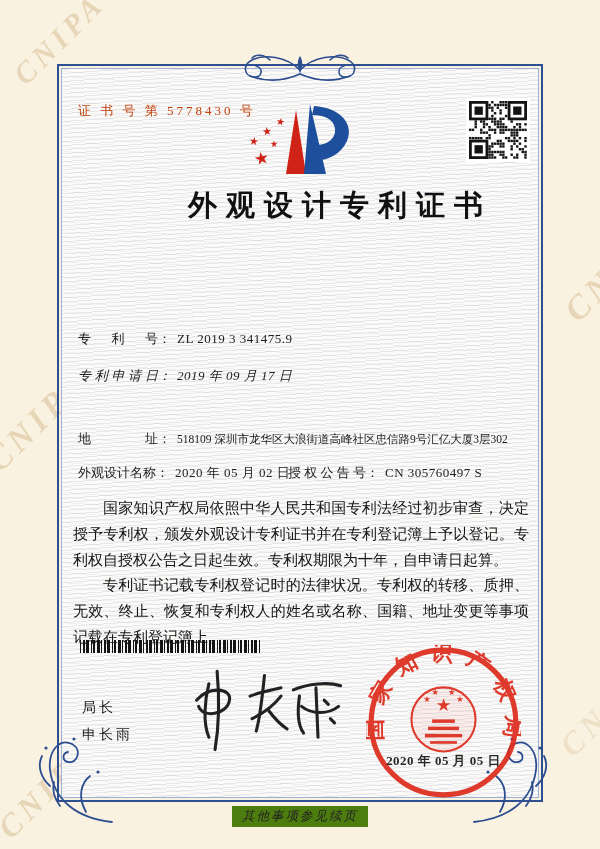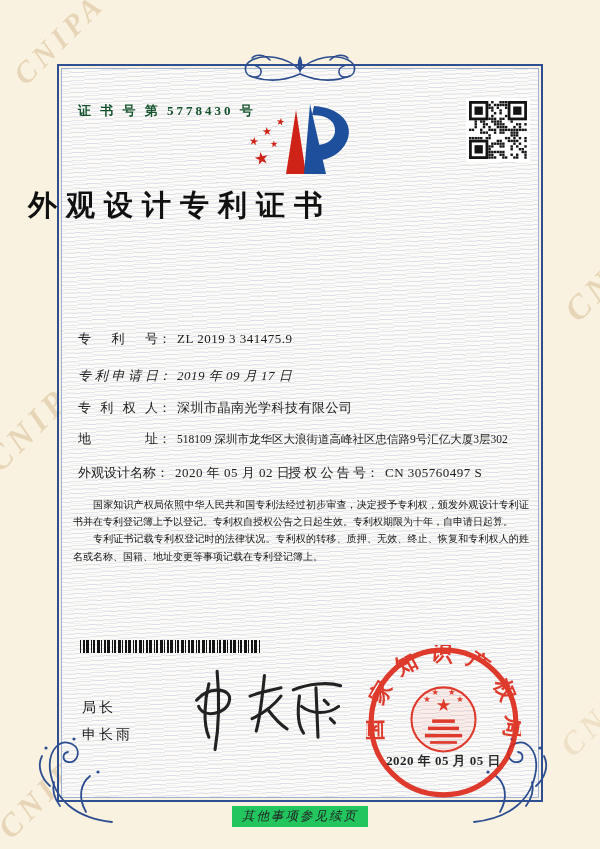--- a/index.html
+++ b/index.html
@@ -29,44 +29,44 @@
       repeating-linear-gradient(176deg, rgba(120,130,180,.16) 0 1px, rgba(0,0,0,0) 1px 4px),
       repeating-linear-gradient(184deg, rgba(140,140,190,.10) 0 1px, rgba(0,0,0,0) 1px 5px),
       #fcfbf7;
   }
   
   .ornament{position:absolute;z-index:3;pointer-events:none;}
   .flourish-right{transform:scaleX(-1);}
   
   .cert-no{
     position:absolute;left:78px;top:102px;z-index:4;
-    font-size:13px;letter-spacing:3px;color:#14532d;font-weight:bold;
+    font-size:13px;letter-spacing:3px;color:#c2410c;
   }
   .logo{position:absolute;left:240px;top:98px;width:120px;height:82px;z-index:4;}
   .logo .star{position:absolute;color:#cf2318;line-height:1;font-family:"DejaVu Sans",sans-serif;}
   .qr{
     position:absolute;left:466px;top:98px;width:64px;height:64px;z-index:4;
     background:#fff;padding:3px;box-sizing:border-box;
   }
   .title{
     position:absolute;left:0;top:186px;width:492px;z-index:4;
-    text-align:left;font-size:29px;font-weight:bold;letter-spacing:9px;color:#111;margin-left:28px;
+    text-align:right;font-size:29px;font-weight:bold;letter-spacing:9px;color:#111;
   }
   
   .frow{position:absolute;left:78px;z-index:4;font-size:13px;color:#222;white-space:nowrap;}
   .flabel{display:inline-block;width:80px;text-align:justify;text-align-last:justify;vertical-align:top;}
   .fcolon{display:inline-block;margin-right:6px;}
   .fvalue{letter-spacing:.5px;}
   .frow.addr .fvalue{font-size:11.5px;letter-spacing:0;}
   .frow .second{position:absolute;left:210px;top:0;white-space:nowrap;}
   .frow .flabel.short{width:78px;}
   
   .body-text{
     position:absolute;left:73px;top:496px;width:456px;z-index:4;
-    font-size:10px;line-height:1.72;text-align:justify;color:#141414;
+    font-size:15px;line-height:1.72;text-align:justify;color:#141414;
   }
   .body-text p{margin:0;text-indent:2em;}
   
   .barcode{position:absolute;left:80px;top:640px;width:205px;height:13px;z-index:4;font-size:0;}
   .barcode i{display:inline-block;height:100%;background:#141414;}
   
   .signer{
     position:absolute;left:82px;top:694px;z-index:4;
     font-family:"Liberation Sans","DejaVu Sans",sans-serif;
     font-size:14px;letter-spacing:3px;color:#1c1c1c;line-height:1.9;
@@ -76,21 +76,21 @@
   .seal{position:absolute;left:366px;top:645px;width:155px;height:155px;z-index:5;opacity:.92;}
   
   .page-num{
     position:absolute;left:57px;top:774px;width:486px;z-index:4;
     text-align:center;font-size:11.5px;letter-spacing:2px;color:#222;
   }
   .note{
     position:absolute;left:0;top:806px;width:600px;text-align:center;z-index:4;
   }
   .note span{
-    display:inline-block;background:#22c55e;padding:2px 10px;
+    display:inline-block;background:#4d7c0f;padding:2px 10px;
     font-size:12.5px;letter-spacing:2px;font-style:italic;color:#222;
   }
 </style>
 </head>
 <body>
 
 <div class="page">
 
   <div class="wm" style="left:2px;top:22px;font-size:30px;">CNIPA</div>
   <div class="wm pink" style="left:246px;top:118px;font-size:46px;">CNIPA</div>
@@ -320,23 +320,20 @@
   </div>
 
   <div class="title">外观设计专利证书</div>
 
   <div class="frow" style="top:330px;">
     <span class="flabel">专利号</span><span class="fcolon">：</span><span class="fvalue">ZL 2019 3 341475.9</span>
   </div>
   <div class="frow" style="top:367px;font-style:italic;">
     <span class="flabel">专利申请日</span><span class="fcolon">：</span><span class="fvalue">2019 年 09 月 17 日</span>
   </div>
-  <div class="frow" style="top:399px;">
-    <span class="flabel">专利权人</span><span class="fcolon">：</span><span class="fvalue">深圳市晶南光学科技有限公司</span>
-  </div>
   <div class="frow addr" style="top:430px;">
     <span class="flabel">地址</span><span class="fcolon">：</span><span class="fvalue">518109 深圳市龙华区大浪街道高峰社区忠信路9号汇亿大厦3层302</span>
   </div>
   <div class="frow" style="top:464px;">
     <span class="flabel short">外观设计名称</span><span class="fcolon">：</span><span class="fvalue">2020 年 05 月 02 日</span>
     <span class="second">
       <span class="flabel short">授权公告号</span><span class="fcolon">：</span><span class="fvalue">CN 305760497 S</span>
     </span>
   </div>
 

